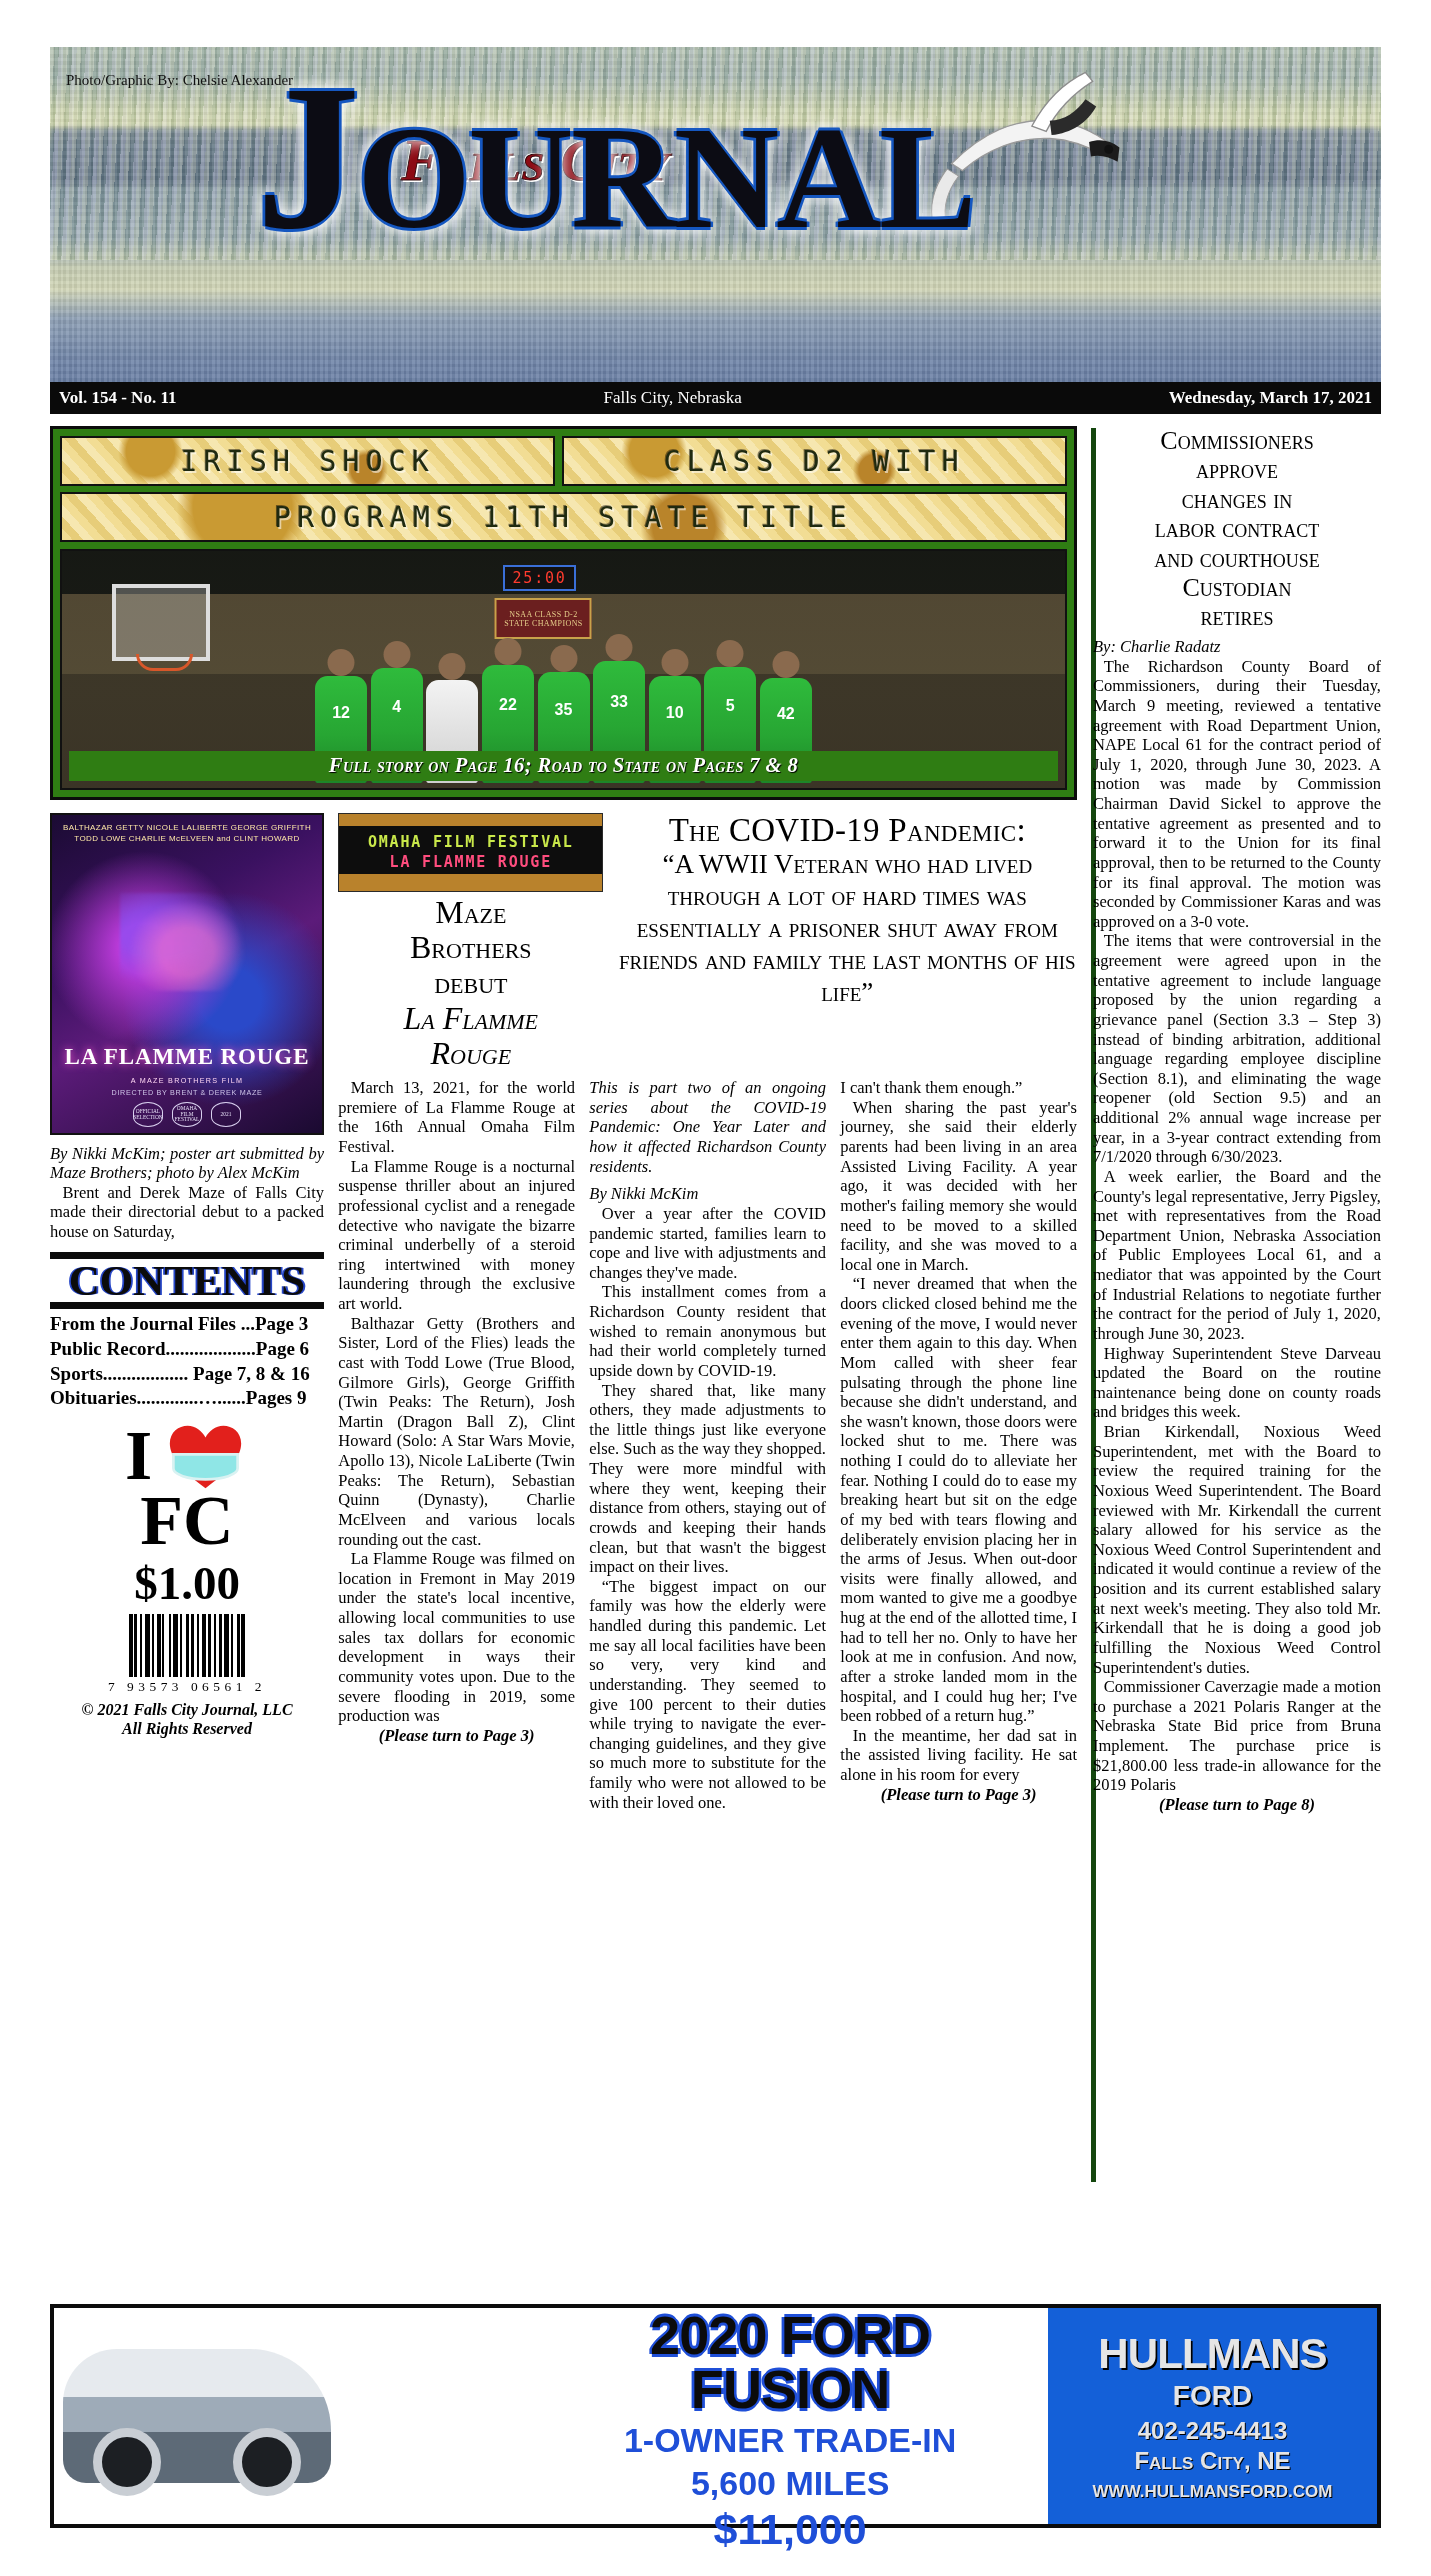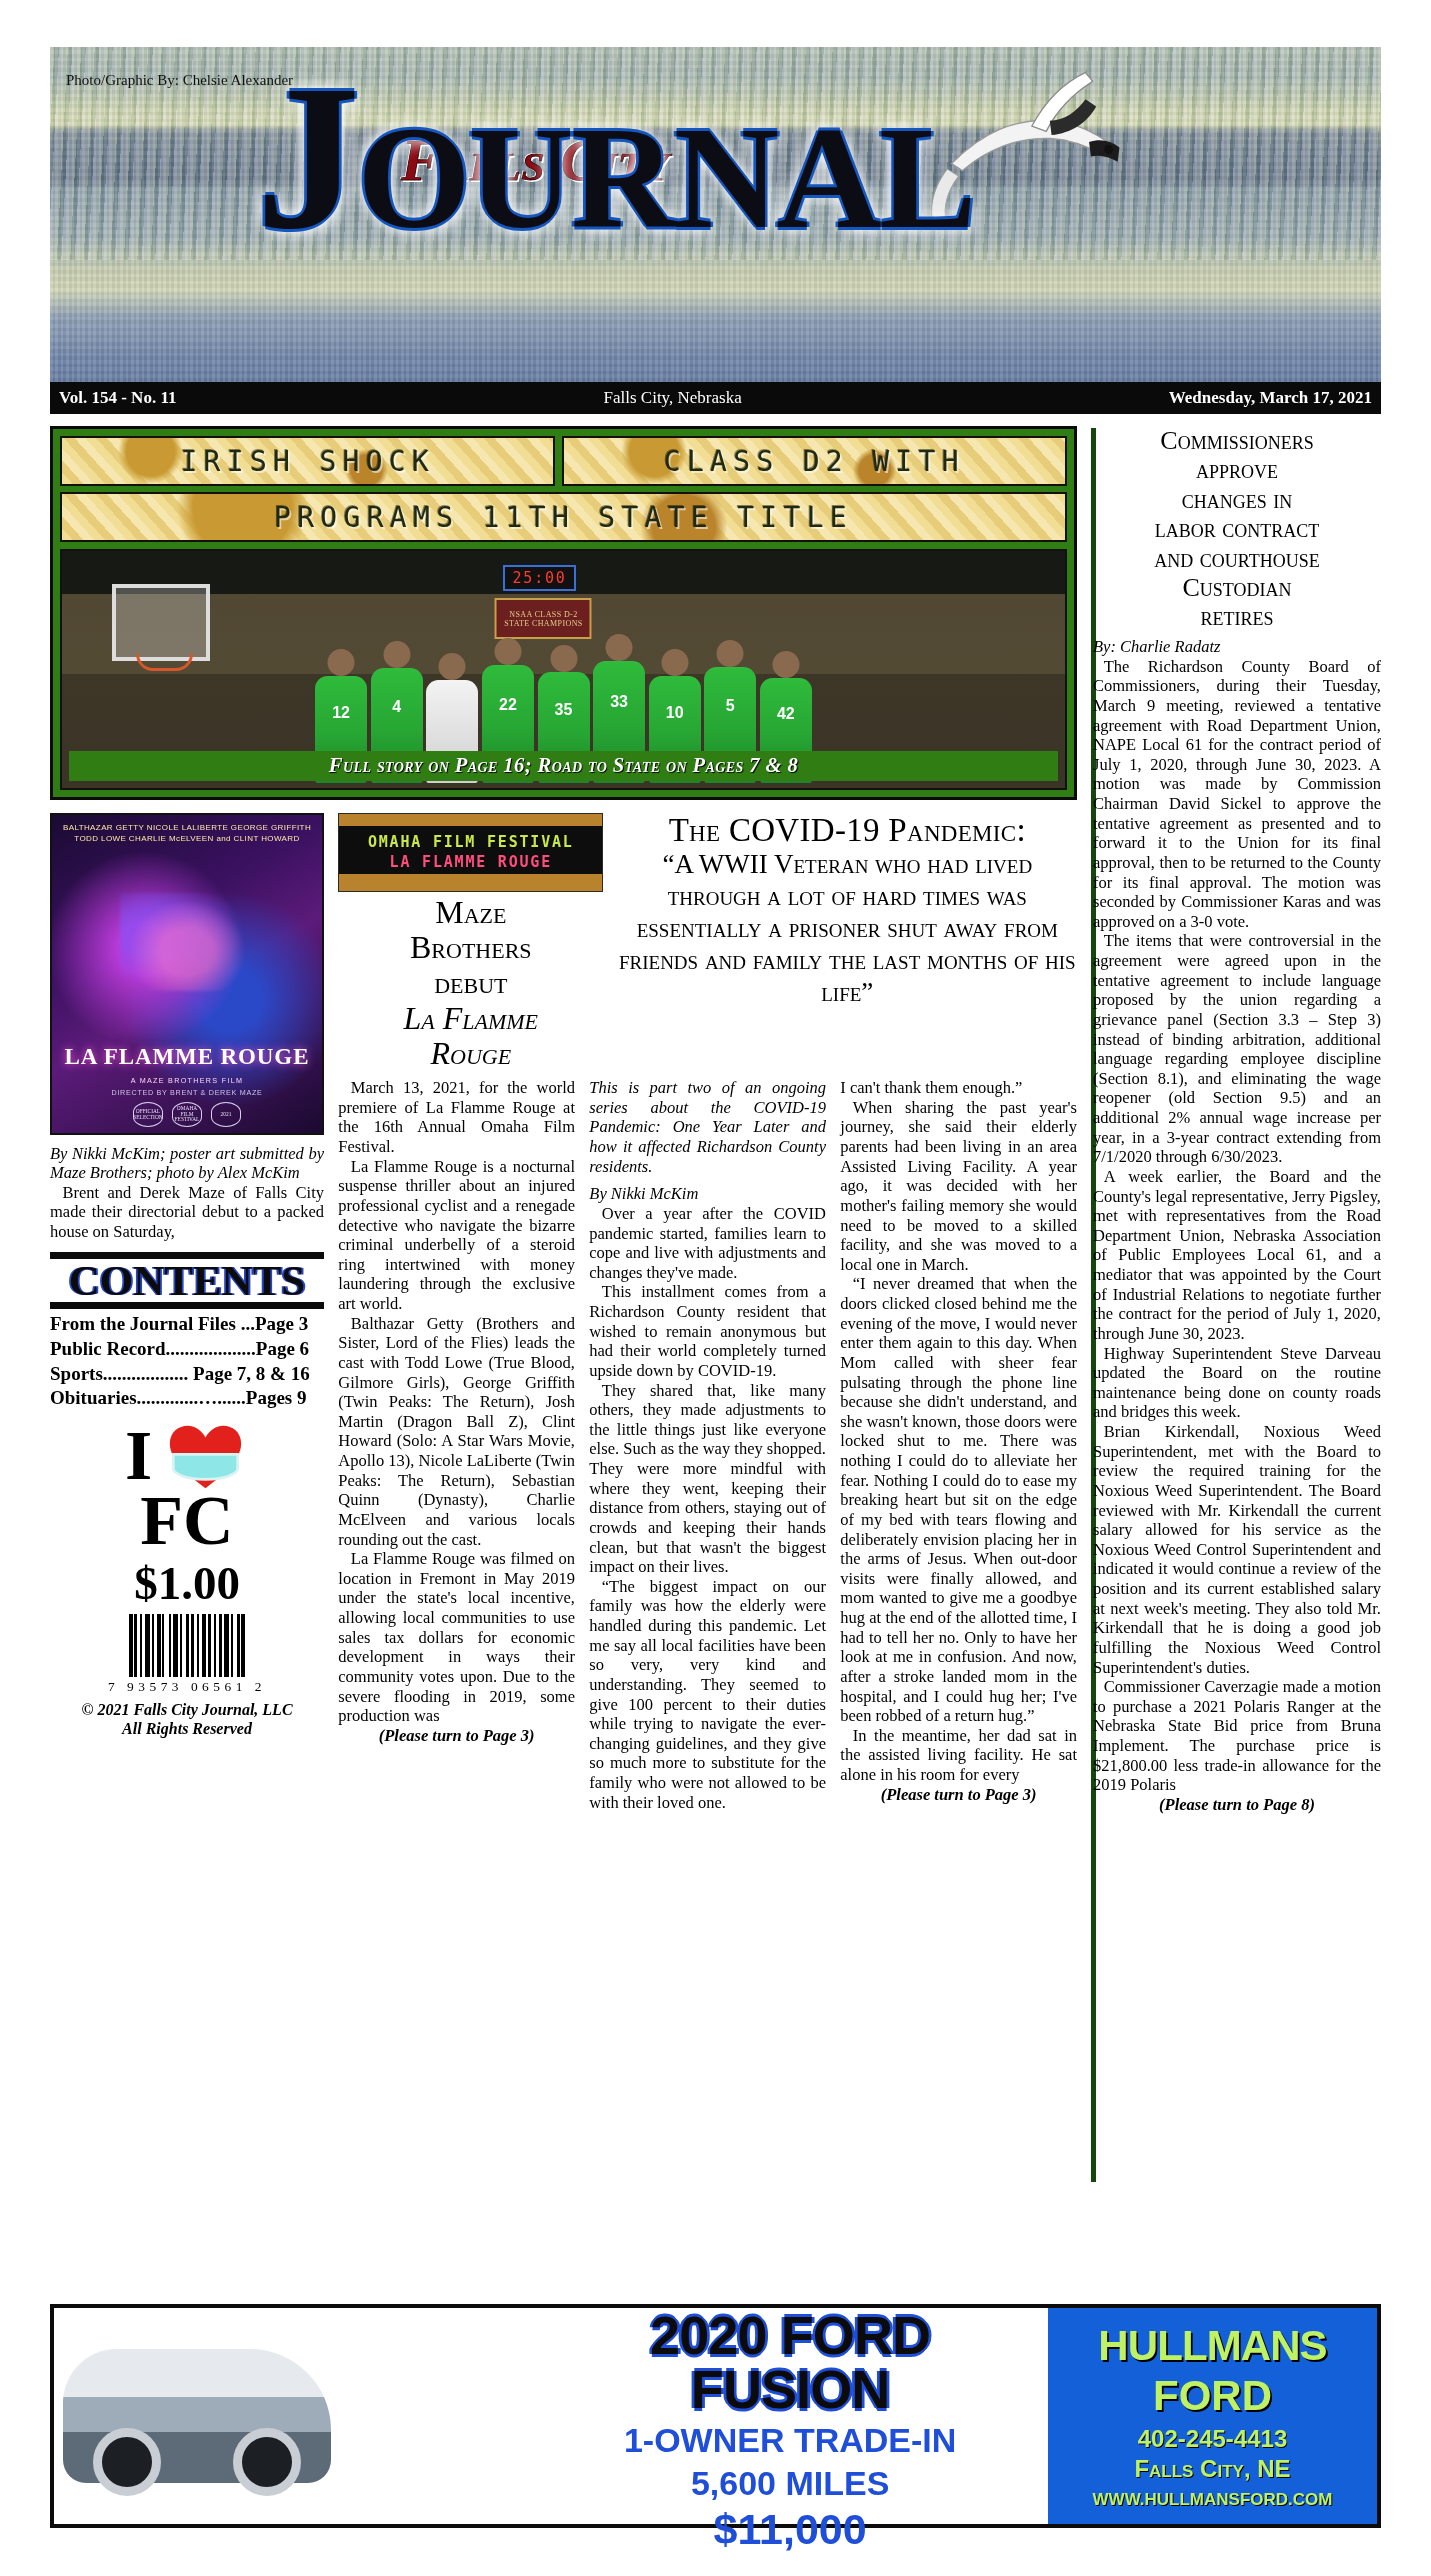--- a/index.html
+++ b/index.html
@@ -349,26 +349,26 @@
   .ad-title {
     font-family:"Liberation Sans", sans-serif; font-weight:bold;
     font-size:54px; color:#0b0b0b; line-height:1;
     text-shadow:2.7px 0 0 #1f4fd8,-2.7px 0 0 #1f4fd8, 0 2.7px 0 #1f4fd8, 0 -2.7px 0 #1f4fd8;
     letter-spacing:-0.9px;
   }
   .ad-l2 { font-family:"Liberation Sans", sans-serif; font-weight:bold; font-size:34px; color:#1f4fd8; margin-top:5.4px;}
   .ad-l3 { font-family:"Liberation Sans", sans-serif; font-weight:bold; font-size:34px; color:#1f4fd8; margin-top:3.6px;}
   .ad-l4 { font-family:"Liberation Sans", sans-serif; font-weight:bold; font-size:43px; color:#1f4fd8; margin-top:1.8px;}
   .ad-right {
-    width:329px; background:#1460d8; color:#bef264; text-align:center;
+    width:329px; background:#1460d8; color:#e5e5e5; text-align:center;
     display:flex; flex-direction:column; justify-content:center; gap:1.8px;
     font-family:"Liberation Sans", sans-serif; font-weight:bold;
   }
   .ad-right .b1 { font-size:42px; text-shadow:1.8px 1.8px 0 #000; letter-spacing:-0.9px;}
-  .ad-right .b2 { font-size:42px; text-shadow:1.8px 1.8px 0 #000; }
+  .ad-right .b2 { font-size:28px; text-shadow:1.8px 1.8px 0 #000; }
   .ad-right .b3 { font-size:24px; text-shadow:0.9px 0.9px 0 #000; margin-top:3.6px;}
   .ad-right .b4 { font-size:24px; text-shadow:0.9px 0.9px 0 #000; font-variant:small-caps;}
   .ad-right .b5 { font-size:17px; text-shadow:0.9px 0.9px 0 #000; margin-top:5.4px;}
 </style>
 </head>
 <body>
 
 <div class="page">
 
   <div class="masthead">

